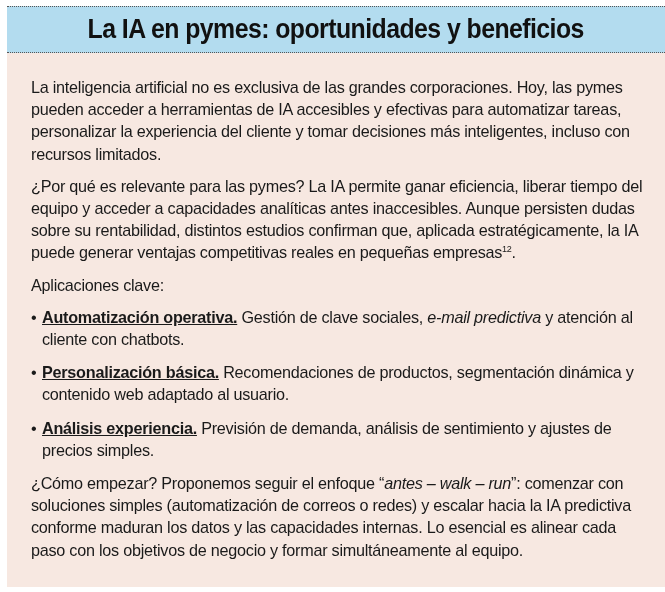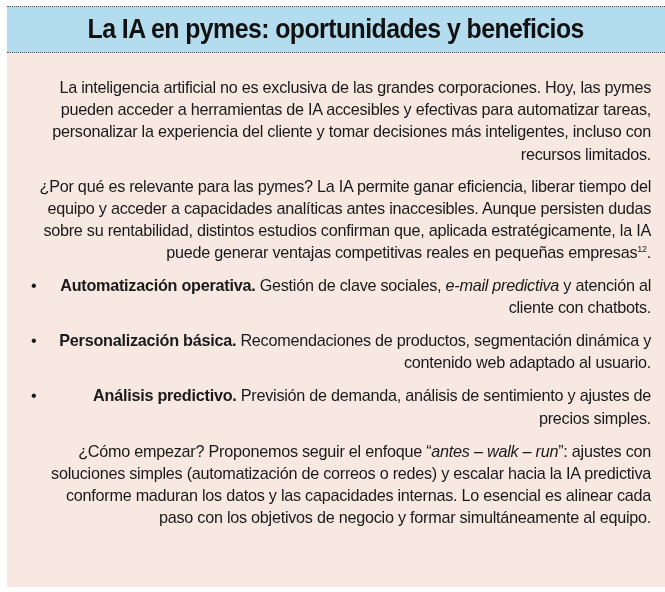--- a/index.html
+++ b/index.html
@@ -22,53 +22,53 @@
       font-family: "Liberation Sans", sans-serif;
     }
     .panel {
       position: absolute; left: 7px; top: 53px; width: 658px; height: 534px;
       background: #f7e8e1;
     }
     .content {
       position: absolute; left: 31px; top: 76px; width: 620px;
       font-size: 16.2px; line-height: 22.2px; color: #1a1a1a;
       letter-spacing: -0.25px;
-      text-align: right;
     }
     .content p { margin: 0 0 10px 0; }
     .bullets { list-style: none; margin: 0; padding: 0; }
     .bullets li { position: relative; padding-left: 11px; margin: 0 0 11px 0; }
     .bullets li .dot { position: absolute; left: 0; top: 0; }
     sup { font-size: 9px; line-height: 0; }
-    b { font-weight: bold; }
+    b { font-weight: bold; text-decoration: underline; }
   </style>
 </head>
 <body>
 
 <div class="header">
   <h1>La IA en pymes: oportunidades y beneficios</h1>
 </div>
 
 <div class="panel"></div>
 
 <div class="content">
   <p>La inteligencia artificial no es exclusiva de las grandes corporaciones. Hoy, las pymes pueden acceder a herramientas de IA accesibles y efectivas para automatizar tareas, personalizar la experiencia del cliente y tomar decisiones más inteligentes, incluso con recursos limitados.</p>
 
   <p><span>¿Por qué es relevante para las pymes? La IA permite ganar eficiencia, liberar tiempo del equipo y acceder a capacidades analíticas antes inaccesibles. Aunque persisten dudas sobre su rentabilidad, distintos estudios confirman que, aplicada estratégicamente, la IA puede generar ventajas competitivas reales en pequeñas empresas</span><sup>12</sup><span>.</span></p>
 
+  <p>Aplicaciones clave:</p>
 
   <ul class="bullets">
     <li>
       <span class="dot">•</span>
       <b>Automatización operativa.</b><span> Gestión de clave sociales, </span><i>e-mail predictiva</i><span> y atención al cliente con chatbots.</span>
     </li>
     <li>
       <span class="dot">•</span>
       <b>Personalización básica.</b><span> Recomendaciones de productos, segmentación dinámica y contenido web adaptado al usuario.</span>
     </li>
     <li>
       <span class="dot">•</span>
-      <b>Análisis predictivo.</b><span> Previsión de demanda, análisis de sentimiento y ajustes de precios simples.</span>
+      <b>Análisis experiencia.</b><span> Previsión de demanda, análisis de sentimiento y ajustes de precios simples.</span>
     </li>
   </ul>
 
-  <p><span>¿Cómo empezar? Proponemos seguir el enfoque “</span><i>antes – walk – run</i><span>”: ajustes con soluciones simples (automatización de correos o redes) y escalar hacia la IA predictiva conforme maduran los datos y las capacidades internas. Lo esencial es alinear cada paso con los objetivos de negocio y formar simultáneamente al equipo.</span></p>
+  <p><span>¿Cómo empezar? Proponemos seguir el enfoque “</span><i>antes – walk – run</i><span>”: comenzar con soluciones simples (automatización de correos o redes) y escalar hacia la IA predictiva conforme maduran los datos y las capacidades internas. Lo esencial es alinear cada paso con los objetivos de negocio y formar simultáneamente al equipo.</span></p>
 </div>
 
 </body></html>

